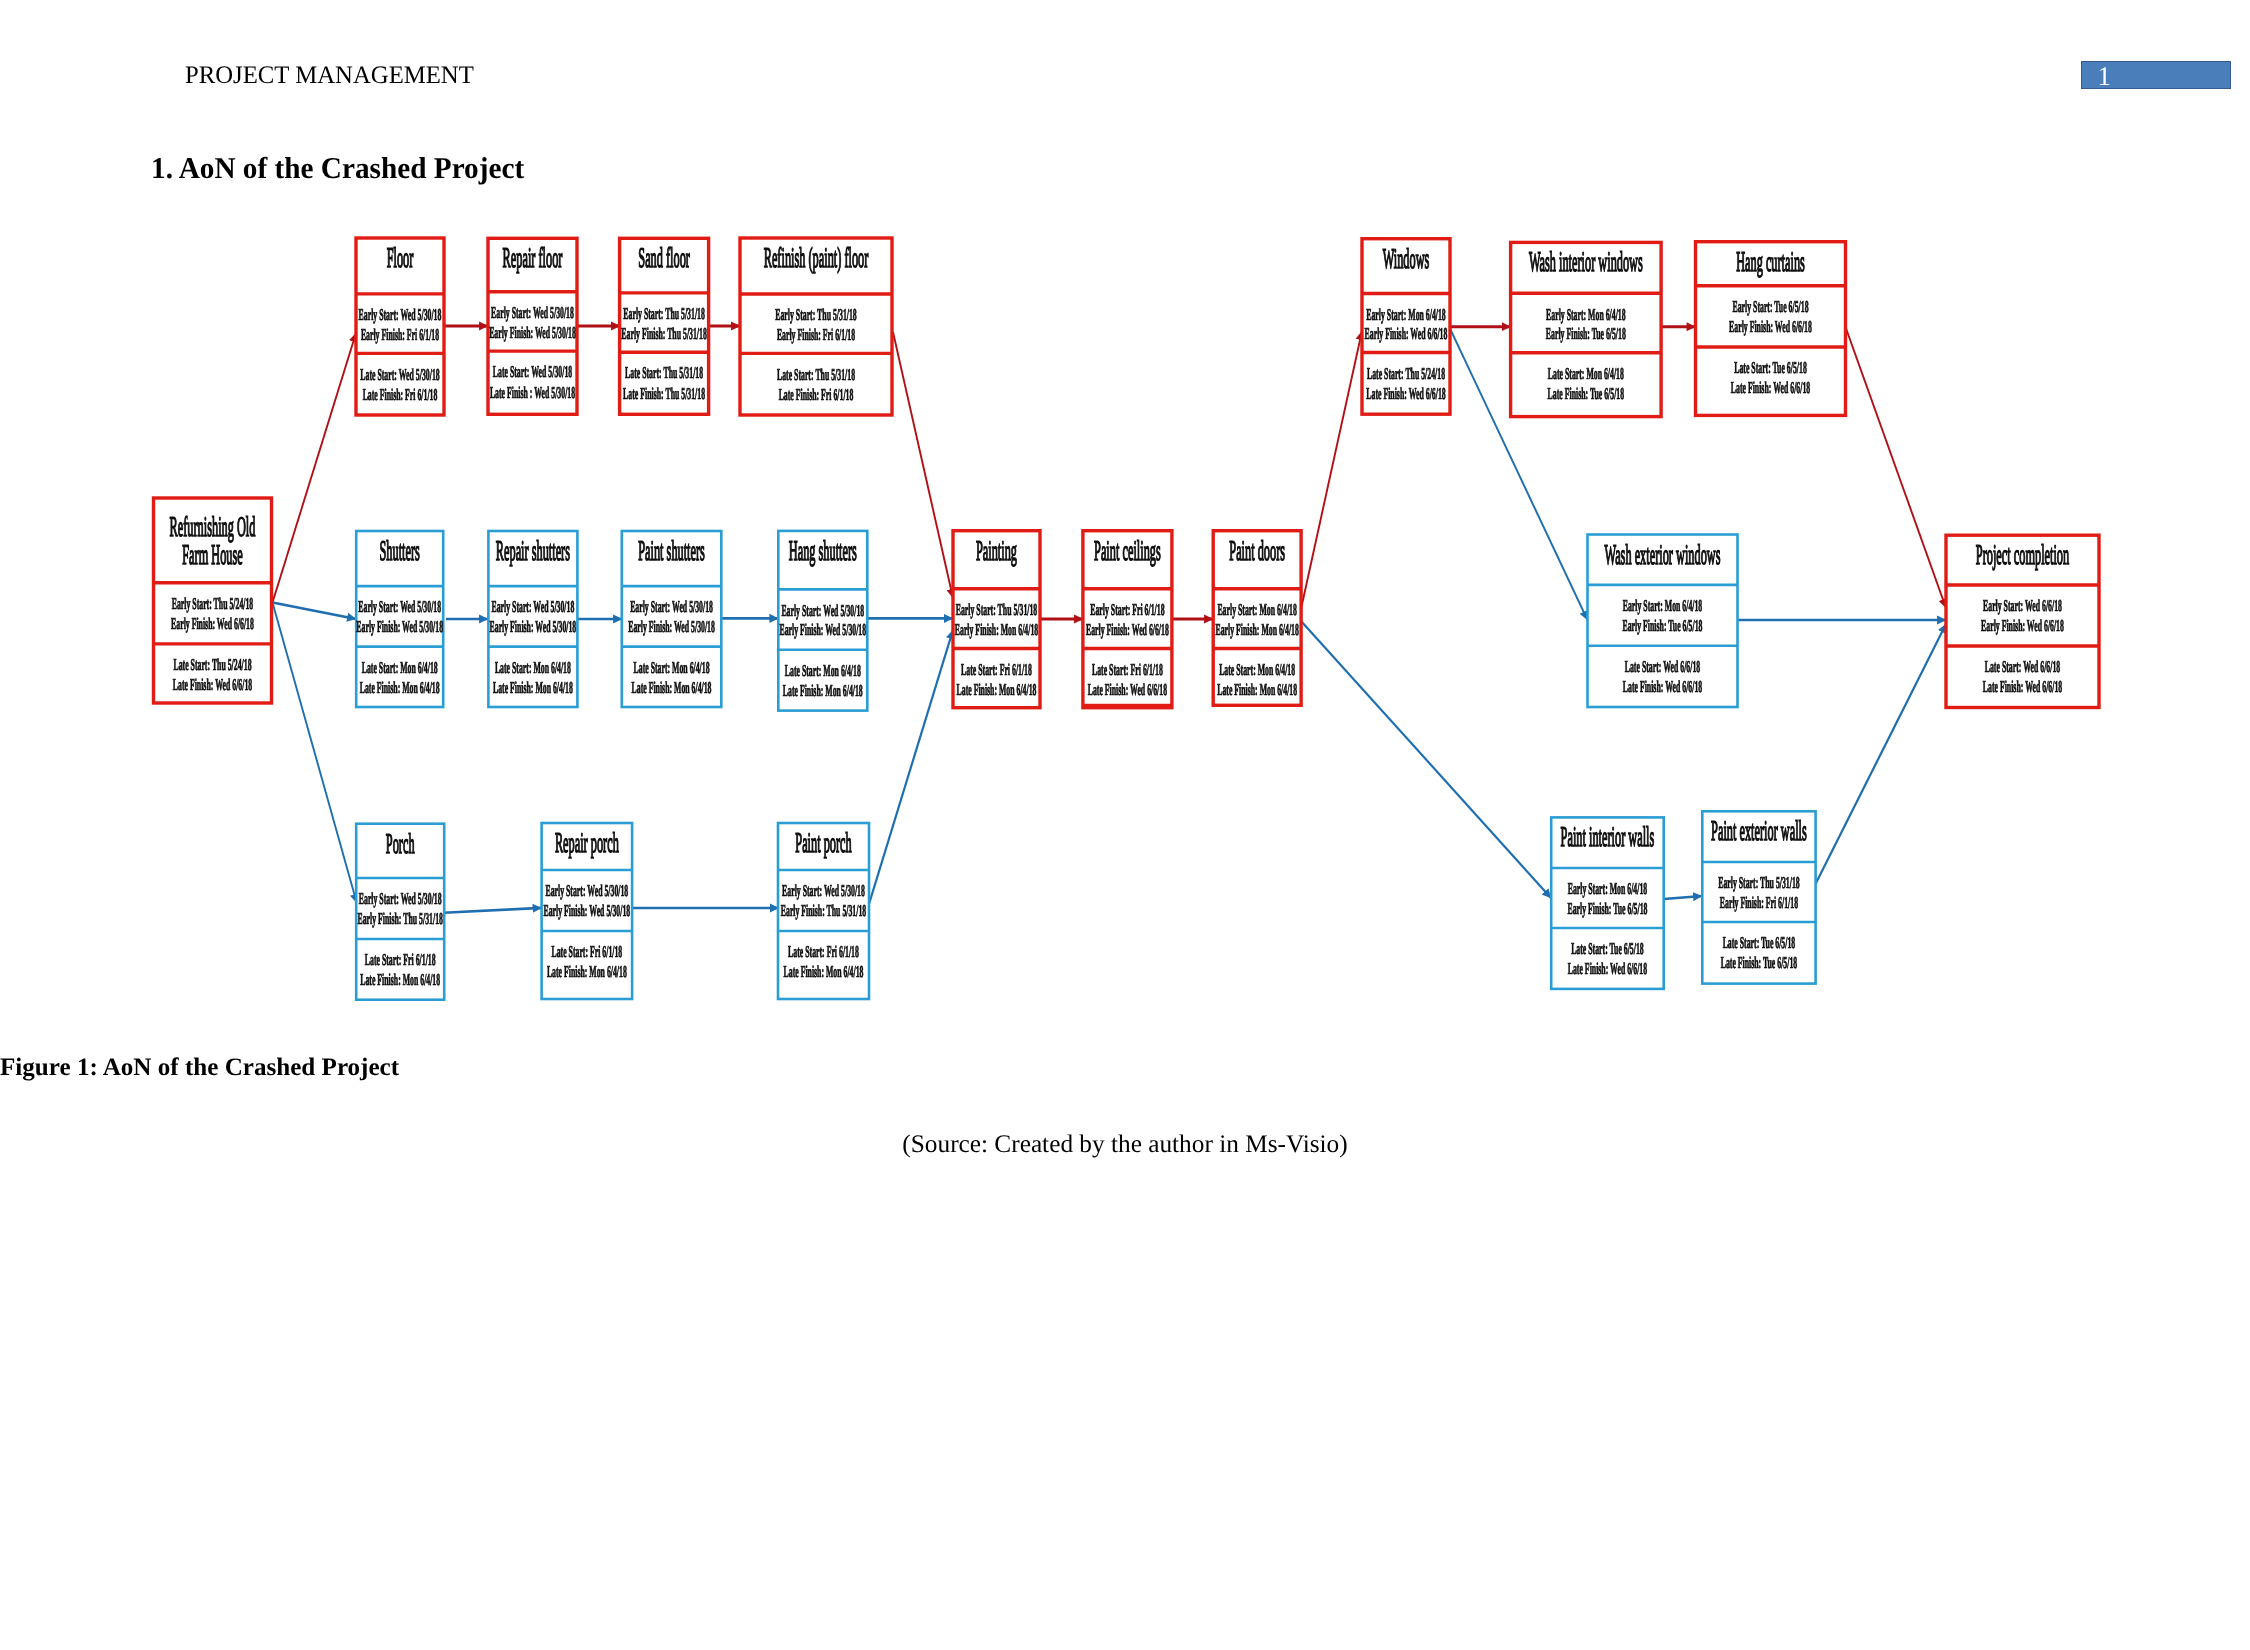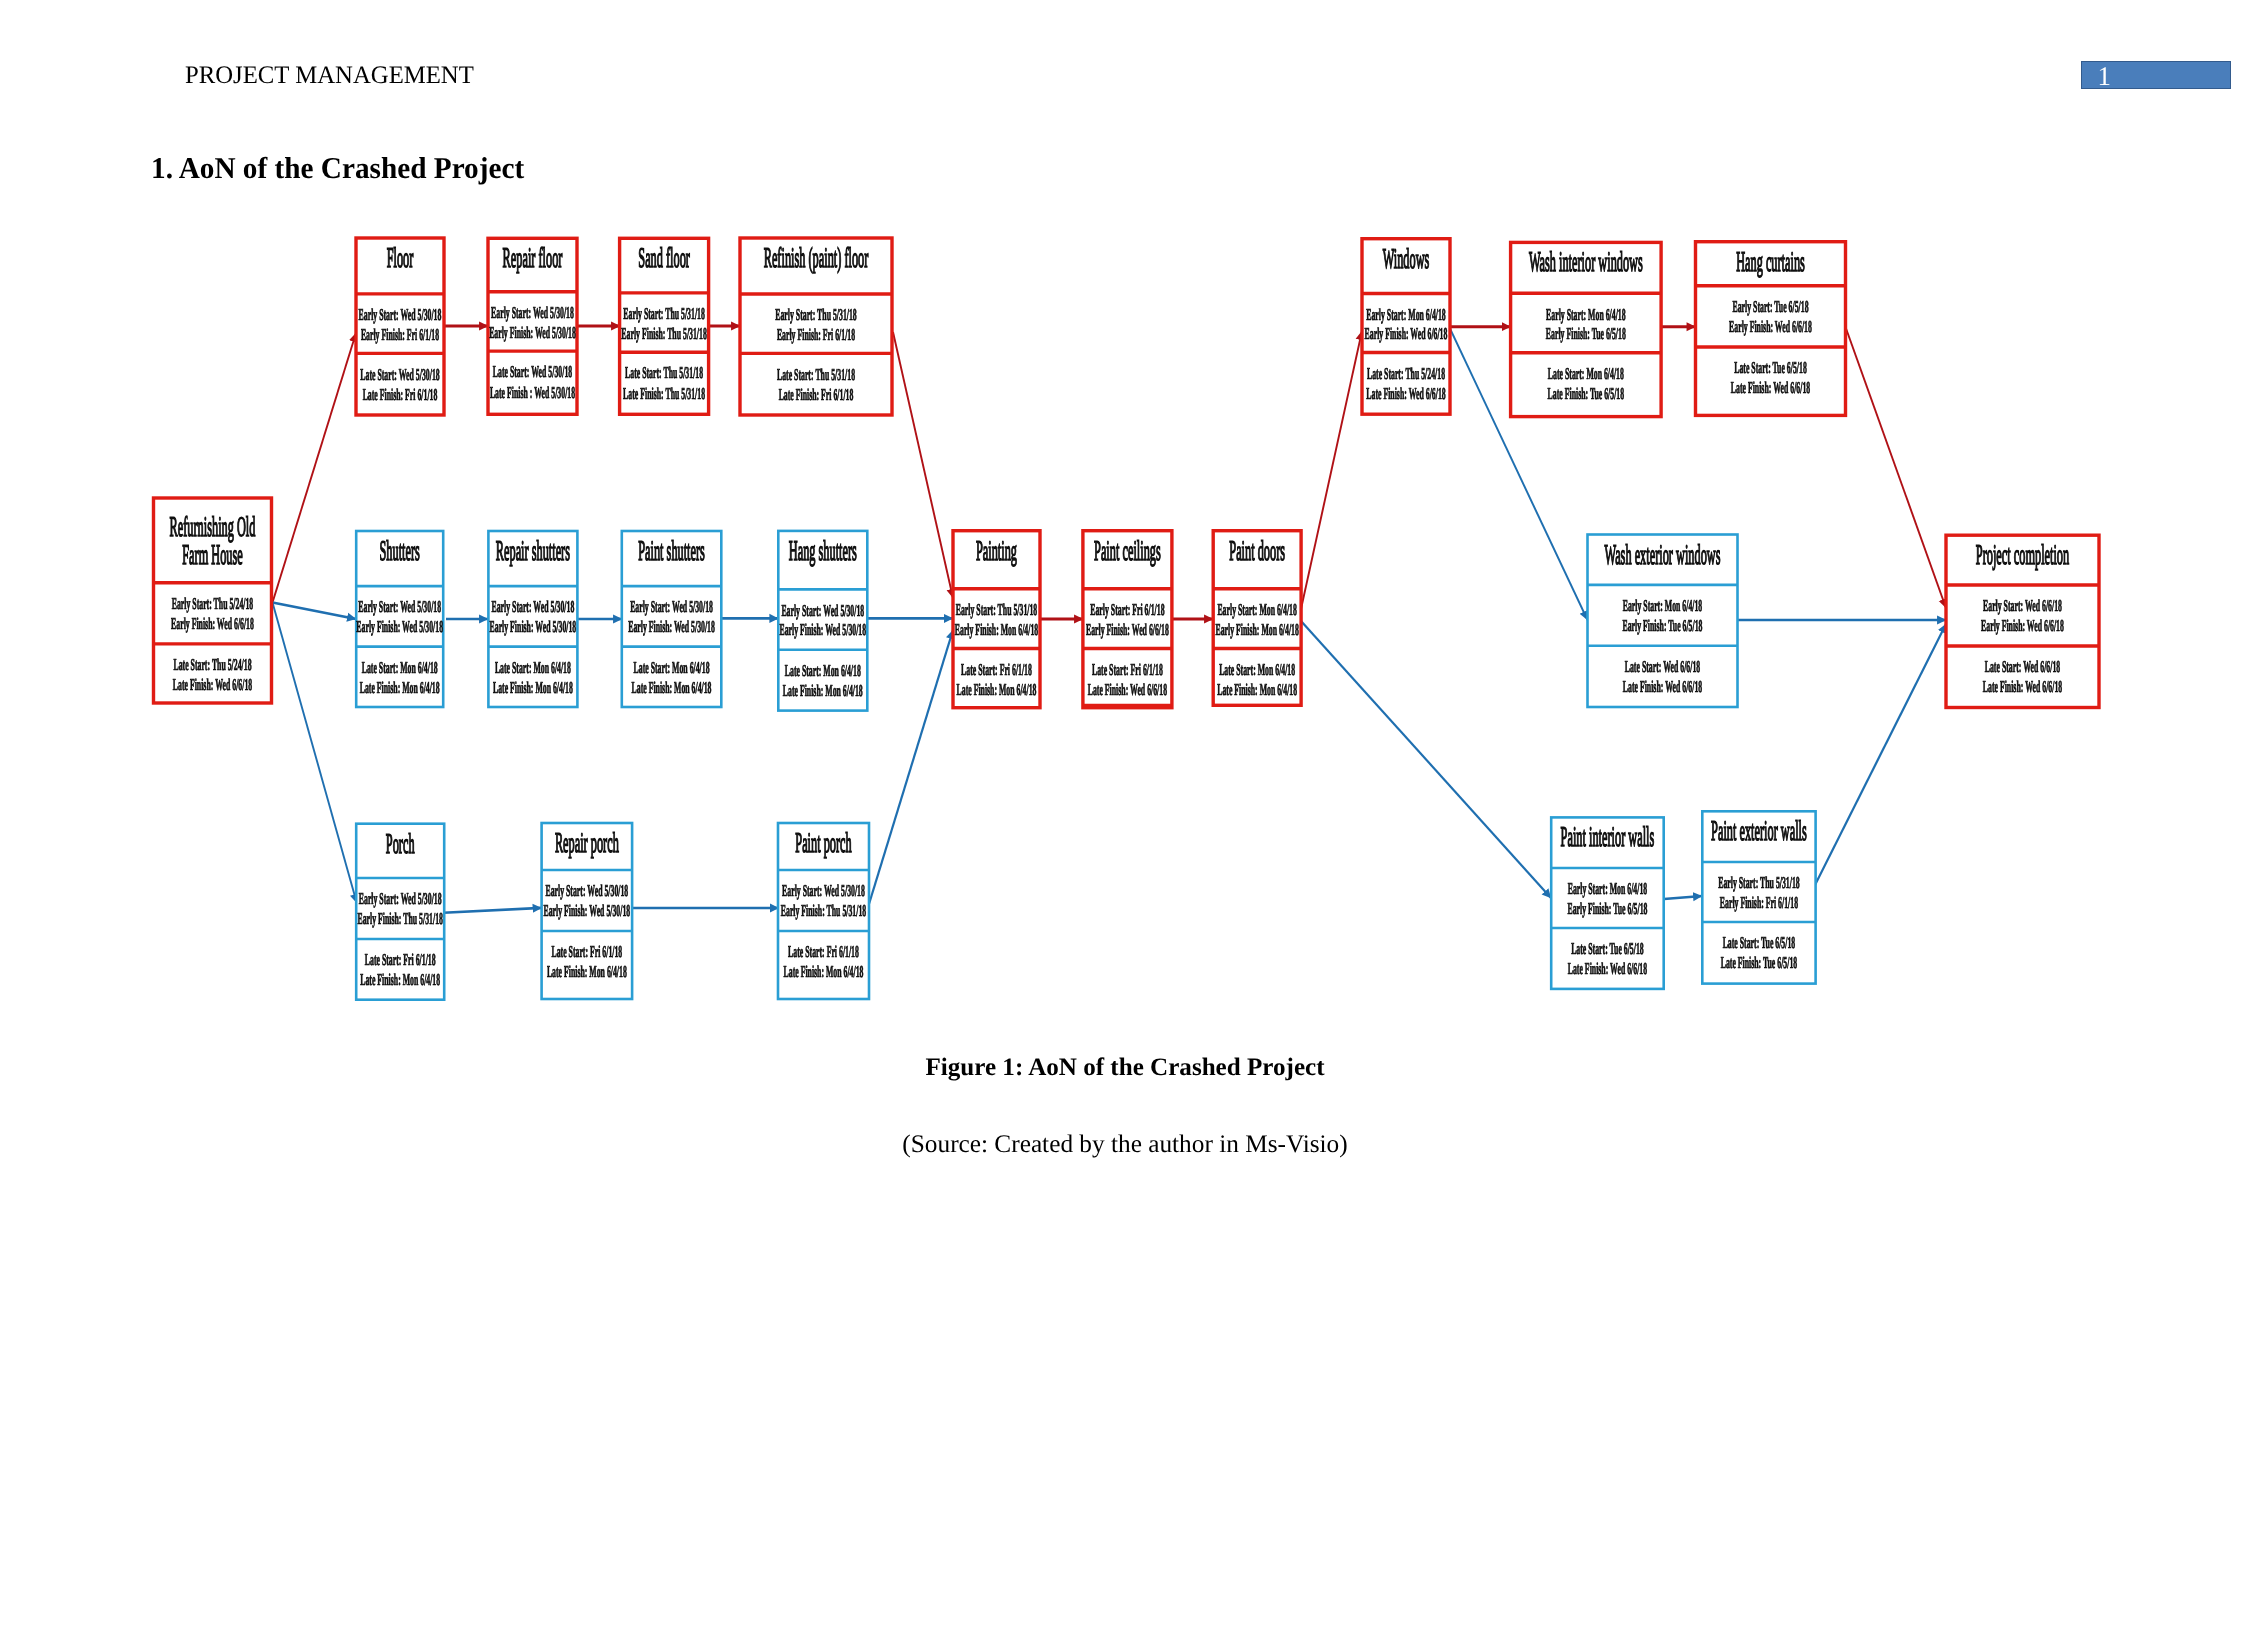--- a/index.html
+++ b/index.html
@@ -10,21 +10,21 @@
   svg text{-webkit-font-smoothing:antialiased;text-rendering:geometricPrecision;}
   svg#diagram{will-change:transform;}
   .page{position:absolute;left:0;top:0;width:2250px;height:1650px;will-change:transform;padding-left:8px;}
   #hdr-title{position:absolute;left:184.5px;top:63.3px;font-size:25.2px;white-space:nowrap;line-height:1;
              transform:scaleX(0.982);transform-origin:0 0;}
   #pagenum-box{position:absolute;left:2081px;top:61px;width:150px;height:27.5px;
                box-shadow:inset 0 0 0 1px rgba(32,62,104,.55);}
   #pagenum{position:absolute;left:2097.5px;top:63.4px;font-size:26.9px;color:#ffffff;line-height:1;}
   #sec-title{position:absolute;left:151px;top:153.2px;font-size:30.2px;font-weight:bold;white-space:nowrap;
              line-height:1;transform:scaleX(0.969);transform-origin:0 0;}
-  #figcap{position:absolute;left:0;top:1055.3px;width:2250px;text-align:center;font-size:25.1px;font-weight:bold;line-height:1;}
+  #figcap{position:absolute;left:0;top:1055.3px;width:2250px;font-size:25.1px;font-weight:bold;line-height:1;}
   #figsrc{position:absolute;left:0;top:1132.3px;width:2250px;text-align:center;font-size:25.3px;line-height:1;}
   svg#diagram{position:absolute;left:0;top:0;}
   .nodetitle{font-family:"Liberation Serif","DejaVu Serif",serif;font-size:28.5px;fill:#101010;
              text-anchor:middle;stroke:#101010;stroke-width:1.5;paint-order:stroke fill;}
   .nodeline{font-family:"Liberation Serif","DejaVu Serif",serif;font-size:16.6px;font-weight:bold;
             fill:#0d0d0d;text-anchor:middle;stroke:#0d0d0d;stroke-width:0.7;paint-order:stroke fill;}
 </style>
 </head>
 <body>
 

